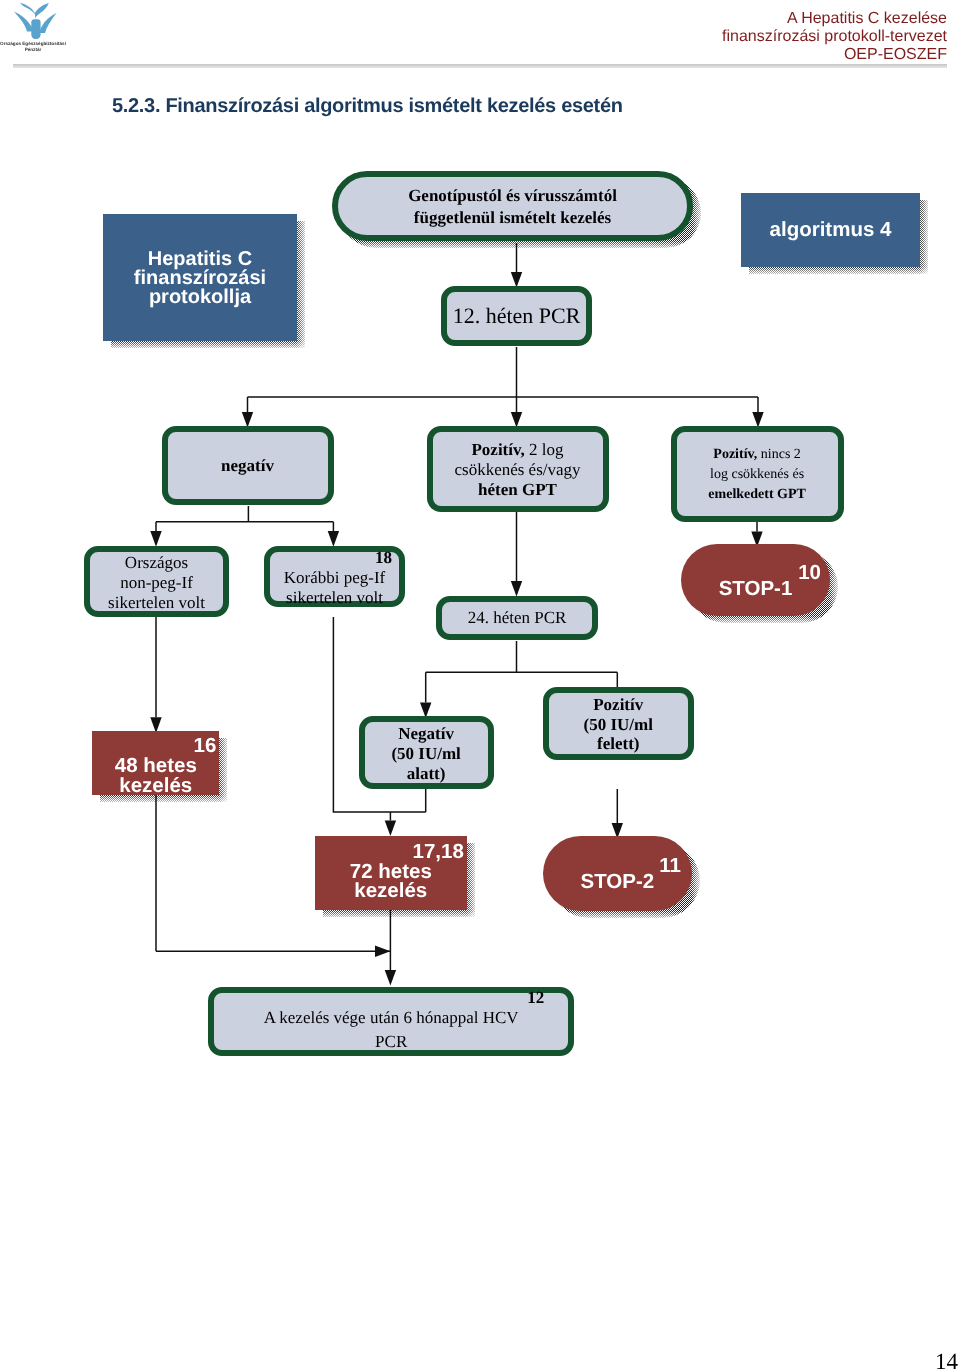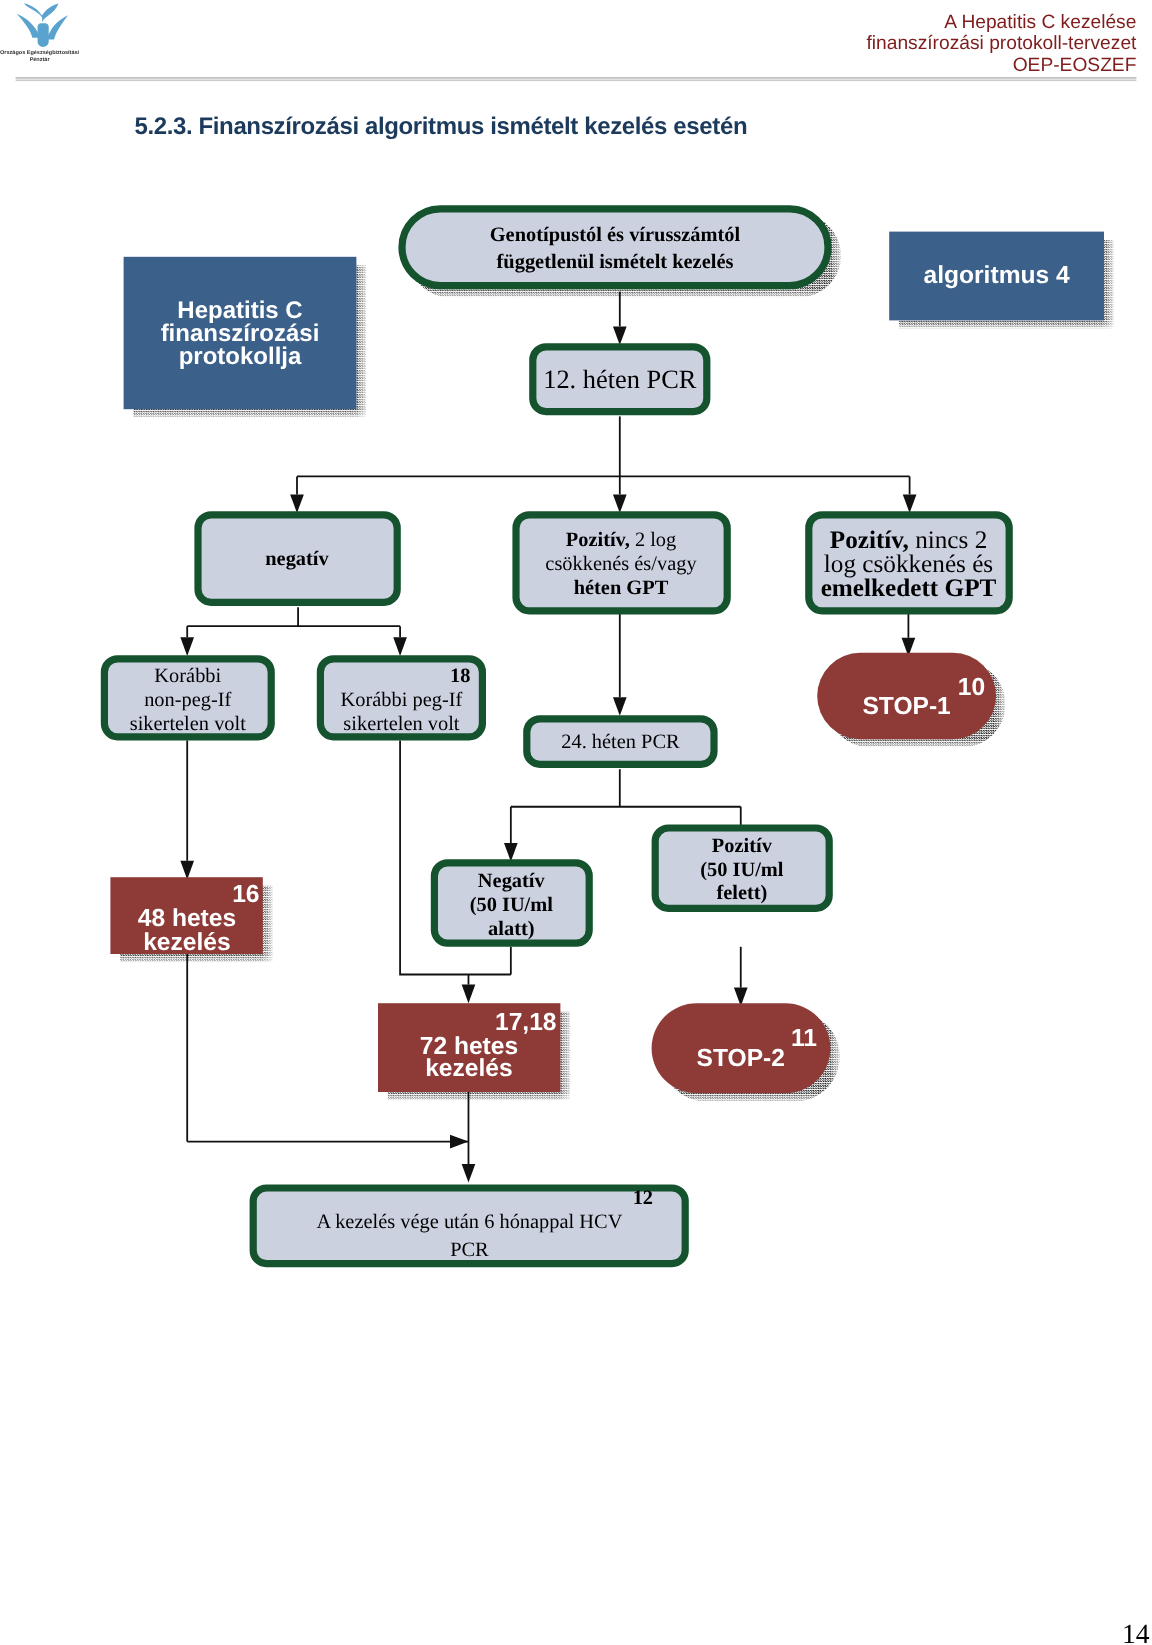--- a/index.html
+++ b/index.html
@@ -127,29 +127,29 @@
     </div>
 
     <div class="box lt" style="left:161.5px;top:426.3px;width:172px;height:79px;font-size:17px;font-weight:bold;">
       <div class="t">negatív</div>
     </div>
 
     <div class="box lt" style="left:426.5px;top:425.6px;width:182px;height:86px;font-size:17px;line-height:20px;">
       <div class="t" style="margin-top:2px"><b>Pozitív,</b><span> 2 log</span><br><span>csökkenés és/vagy</span><br><b>héten GPT</b></div>
     </div>
 
-    <div class="box lt" style="left:670.6px;top:425.6px;width:173px;height:86px;font-size:21px;line-height:20px;">
+    <div class="box lt" style="left:670.6px;top:425.6px;width:173px;height:96px;font-size:14px;line-height:20px;">
       <div class="t" style="margin-top:2px"><b>Pozitív,</b><span> nincs 2</span><br><span>log csökkenés és</span><br><b>emelkedett GPT</b></div>
     </div>
 
     <div class="box lt" style="left:84px;top:546px;width:145px;height:71px;font-size:17px;line-height:20px;">
-      <div class="t" style="margin-top:3px"><span>Korábbi</span><br><span>non-peg-If</span><br><span>sikertelen volt</span></div>
+      <div class="t" style="margin-top:3px"><span>Országos</span><br><span>non-peg-If</span><br><span>sikertelen volt</span></div>
     </div>
 
-    <div class="box lt" style="left:264px;top:546px;width:141px;height:71px;font-size:17px;line-height:20px;">
+    <div class="box lt" style="left:264px;top:546px;width:141px;height:61px;font-size:17px;line-height:20px;">
       <div class="t" style="width:100%;margin-top:3px"><div style="text-align:right;font-weight:bold;padding-right:7px;line-height:20px">18</div><span>Korábbi peg-If</span><br><span>sikertelen volt</span></div>
     </div>
 
     <div class="box lt" style="left:435.9px;top:595.5px;width:162.3px;height:44px;font-size:17px;">
       <div class="t" style="margin-top:1px">24. héten PCR</div>
     </div>
 
     <div class="sh" style="left:689px;top:551px;width:149px;height:72px;border-radius:999px;"></div>
     <div class="box red pill" style="left:681px;top:544px;width:149px;height:72px;font-size:20.5px;">
       <div class="t" style="width:100%;margin-top:3px"><div style="text-align:right;padding-right:9px;margin-bottom:-5px;line-height:19px">10</div><span>STOP-1</span></div>

